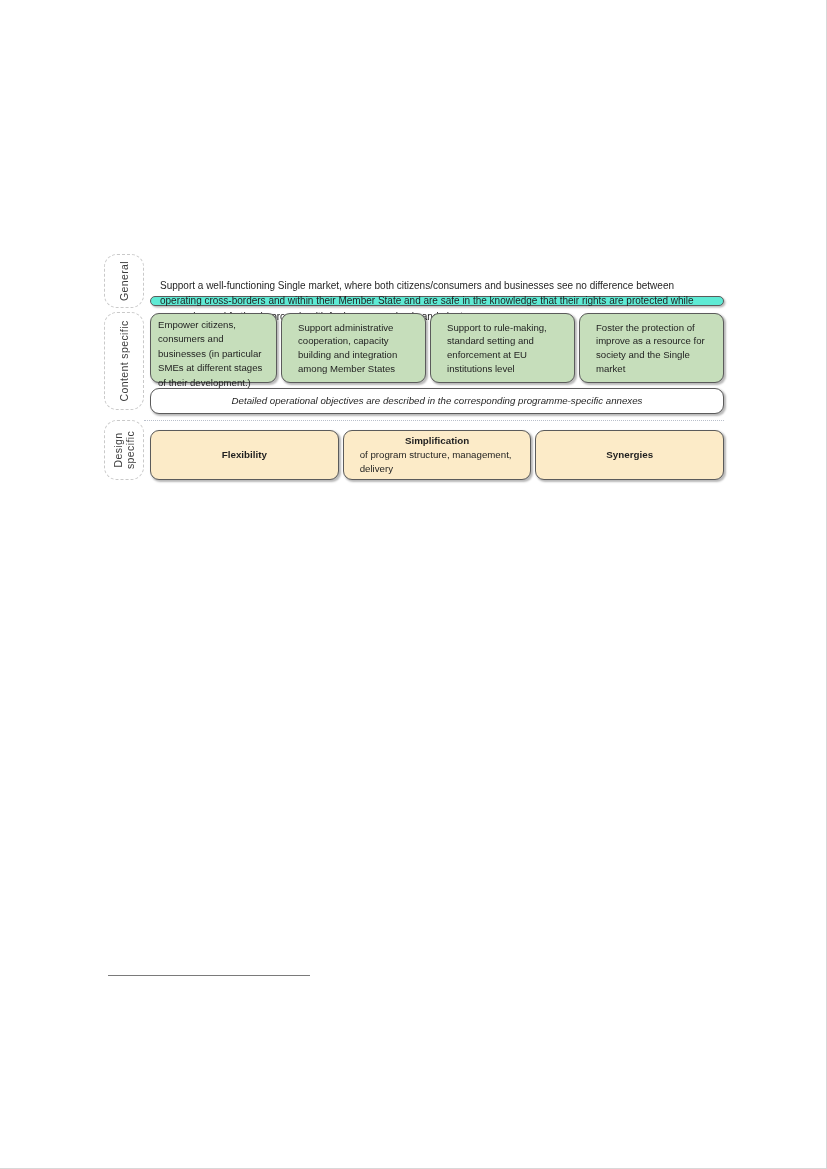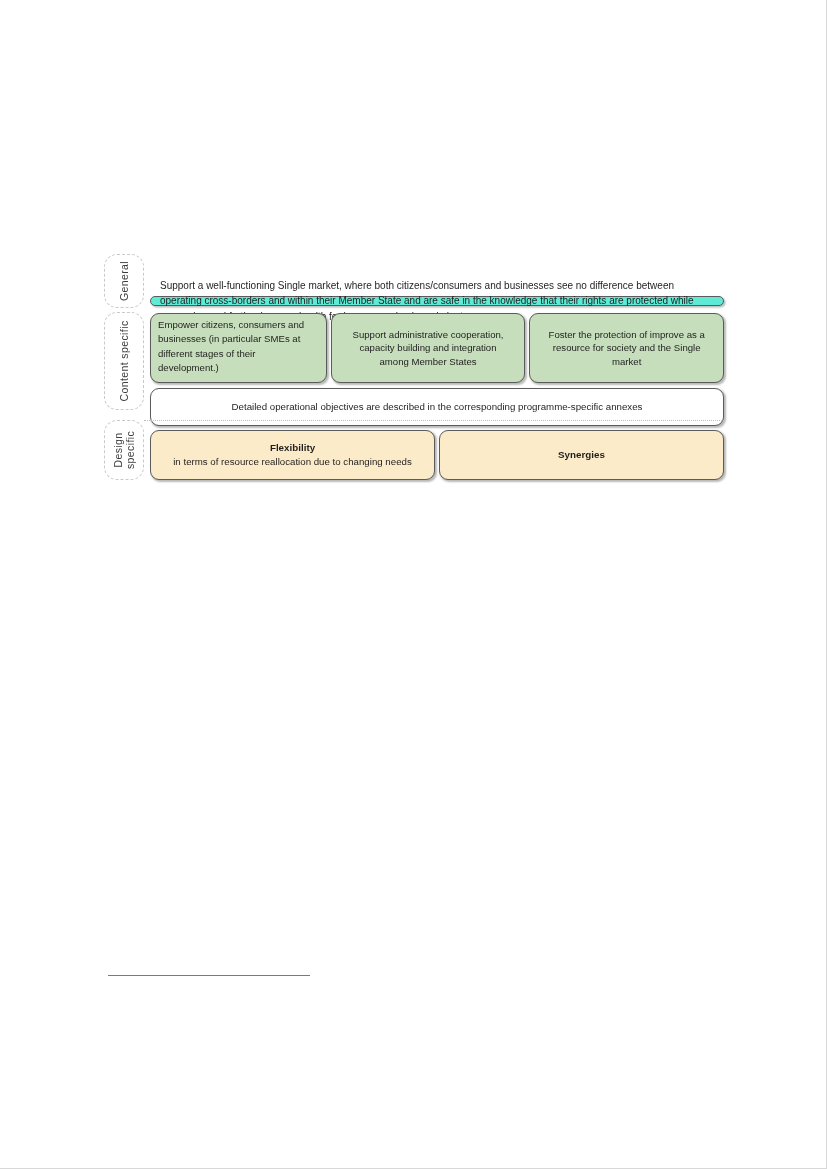--- a/index.html
+++ b/index.html
@@ -66,37 +66,36 @@
   
   .row {
     position: absolute;
     left: 46px;
     width: 574px;
     display: flex;
     gap: 4px;
   }
   #row-general  { top: 8px;  height: 50px; }
   #row-content  { top: 65px; height: 70px; }
-  #row-detail   { top: 140px; height: 38px; }
+  #row-detail   { top: 140px; height: 26px; font-style: italic; }
   #row-design   { top: 182px; height: 50px; }
 
   
   .box {
     box-sizing: border-box;
     border: 1px solid #5b5b5b;
     border-radius: 9px;
     display: flex;
     align-items: center;
     justify-content: center;
     padding: 3px 16px;
     font-size: 9.6px;
     line-height: 1.42;
     color: #1f1f1f;
     box-shadow: 1.5px 1.5px 2px rgba(0,0,0,0.28);
-    text-align: center;
   }
 
   .box.general {
     background: #5eead4;
     flex: 1 1 auto;
     justify-content: flex-start;
     text-align: left;
     padding: 4px 9px;
     font-size: 10px;
     line-height: 1.52;
@@ -181,36 +180,42 @@
     </div>
 
     <div class="row" id="row-content">
       <div class="box content first">
         <span>Empower citizens, consumers and businesses (in particular SMEs at different stages of their development.)</span>
       </div>
       <div class="box content">
         <span>Support administrative cooperation, capacity building and integration among Member States</span>
       </div>
       <div class="box content">
+        <span>Support to rule-making, standard setting and enforcement at EU institutions level</span>
+      </div>
+      <div class="box content">
         <span>Foster the protection of improve as a resource for society and the Single market</span>
       </div>
     </div>
 
     <div class="row" id="row-detail">
       <div class="box detail">
         <span>Detailed operational objectives  are described in the corresponding programme-specific annexes</span>
       </div>
     </div>
 
     <div class="divider-dotted"></div>
 
     <div class="row" id="row-design">
       <div class="box design">
         <span class="title">Flexibility</span>
-        <span class="sub">in terms of resource reallocation due to changing needs</span>
+      </div>
+      <div class="box design">
+        <span class="title">Simplification</span>
+        <span class="sub">of program structure, management, delivery</span>
       </div>
       <div class="box design">
         <span class="title">Synergies</span>
       </div>
     </div>
 
   </div>
 
   <div class="footnote-rule"></div>
 

